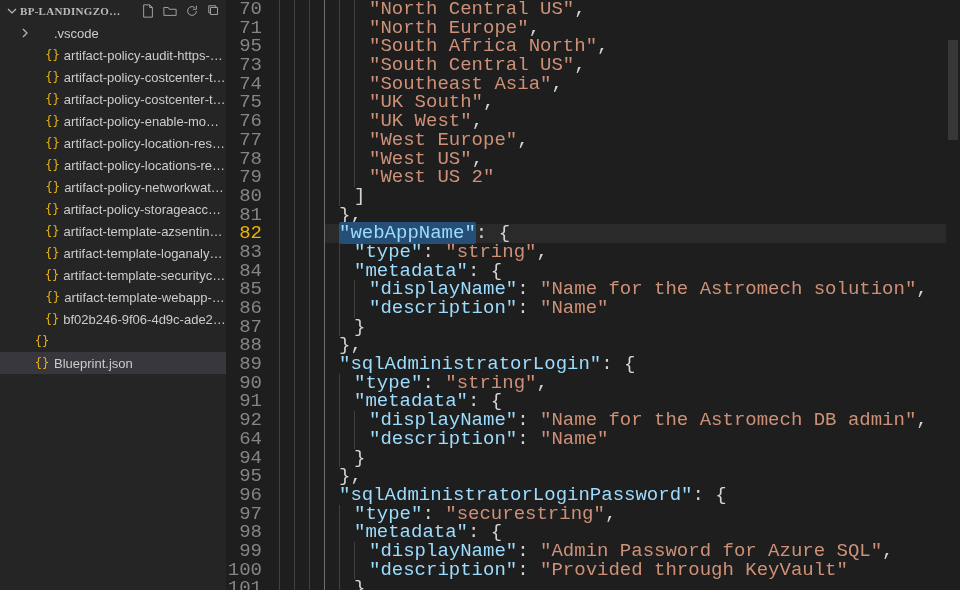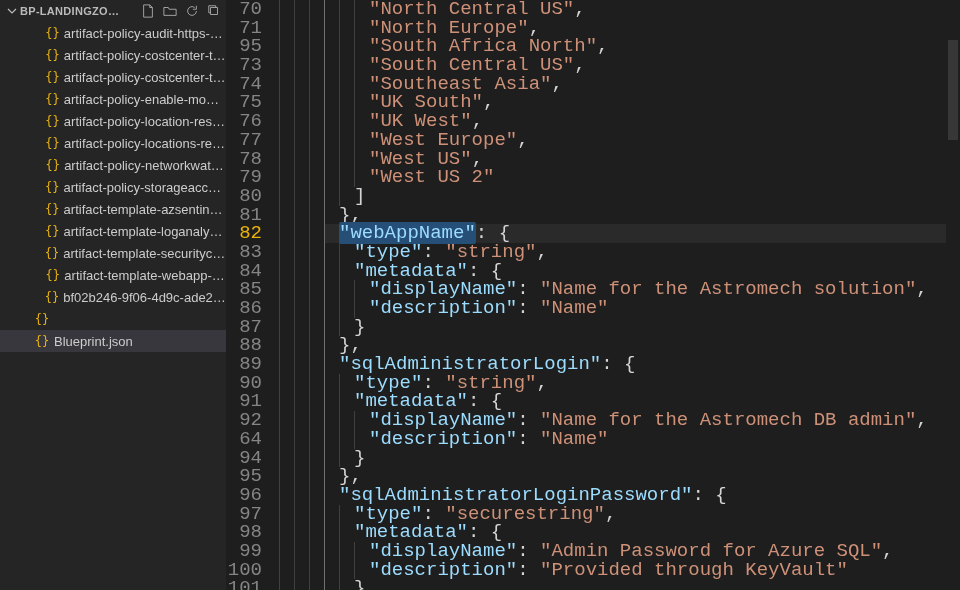--- a/index.html
+++ b/index.html
@@ -22,20 +22,21 @@
     overflow: hidden;
   }
   .sidebar-header {
     display: flex;
     align-items: center;
     padding: 3px 4px 3px 6px;
     font-size: 11px;
     font-weight: 700;
     color: #bbbbbb;
     letter-spacing: 0.3px;
+    font-family: Liberation Serif, serif;
   }
   .sidebar-header .chev {
     width: 12px;
     display: inline-flex;
     align-items: center;
     justify-content: center;
     margin-right: 2px;
   }
   .sidebar-header .title {
     flex: 1;
@@ -194,20 +195,29 @@
           </svg>
       </span>
       <span>
         <svg width="14" height="14" viewBox="0 0 16 16">
             <path d="M4 4h8v8H4z M2 2h8v2 M2 2v8h2" stroke="#b0b0b0" stroke-width="1" fill="none"></path>
           </svg>
       </span>
     </span>
   </div>
   <div class="tree" id="tree">
+      <div class="tree-row folder indent-1">
+        <span class="chev">
+          <svg width="10" height="10" viewBox="0 0 10 10">
+            <path d="M3 1 L7 5 L3 9" stroke="#bbbbbb" stroke-width="1.2" fill="none"></path>
+          </svg>
+        </span>
+        <span class="ficon"></span>
+        <span class="label">.vscode</span>
+      </div>
       <div class="tree-row indent-2">
         <span class="chev"></span>
         <span class="ficon">{}</span>
         <span class="label">artifact-policy-audit-https-we…</span>
       </div>
       <div class="tree-row indent-2">
         <span class="chev"></span>
         <span class="ficon">{}</span>
         <span class="label">artifact-policy-costcenter-tag…</span>
       </div>

